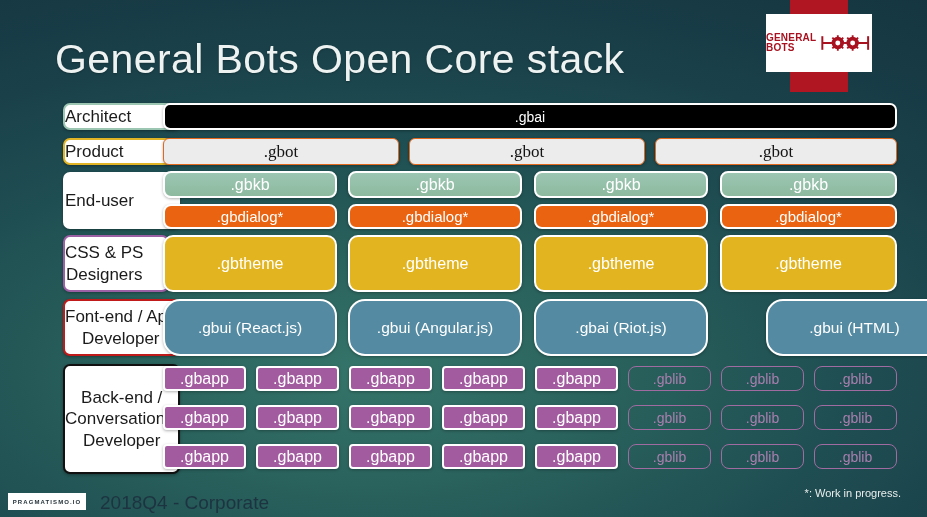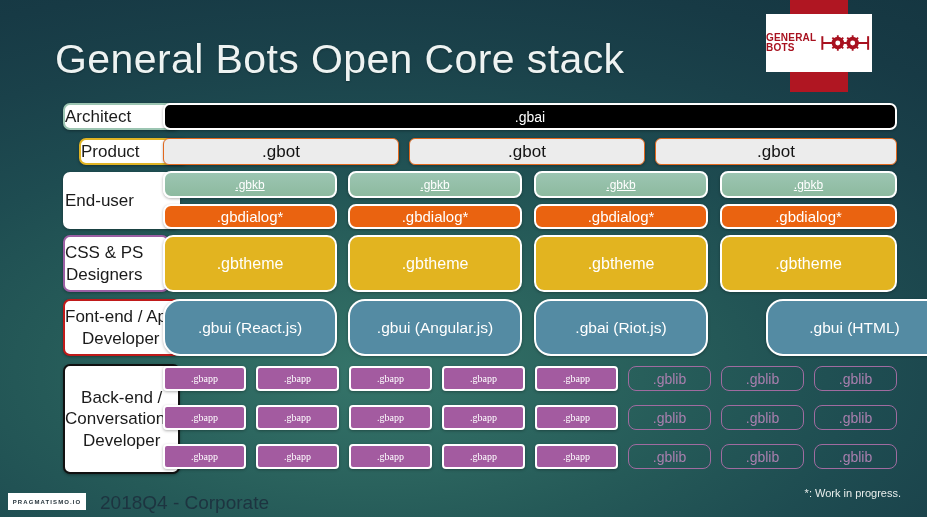--- a/index.html
+++ b/index.html
@@ -118,26 +118,26 @@
     font-size: 14px;
     border-radius: 7px;
     justify-content: center;
   }
   .c-gbot {
     background: #ececec;
     border: 1.5px solid #e2681d;
     color: #141414;
     font-size: 17px;
     border-radius: 6px;
+    font-family: Liberation Serif, serif;
   }
   .c-gbkb {
     background: linear-gradient(180deg, #9cc5b2 0%, #8dba9f 100%);
     border: 2px solid #ffffff;
-    font-size: 12px;
-    text-decoration: underline;
+    font-size: 16px;
   }
   .c-gbdialog {
     background: #ea6310;
     border: 2px solid #ffffff;
     font-size: 15px;
   }
   .c-gbtheme {
     background: #e2b420;
     border: 2.5px solid #ffffff;
     font-size: 16px;
@@ -145,23 +145,22 @@
   }
   .c-gbui {
     background: #548ba3;
     border: 2.5px solid #ffffff;
     font-size: 15.5px;
     border-radius: 17px;
   }
   .c-gbapp {
     background: #a35ba0;
     border: 2.5px solid #ffffff;
-    font-size: 10px;
+    font-size: 16px;
     border-radius: 4px;
-    font-family: Liberation Serif, serif;
   }
   .c-gblib {
     background: transparent;
     border: 1.5px solid #a06ba0;
     color: #a97fae;
     font-size: 14px;
     border-radius: 8px;
     box-shadow: none;
   }
 
@@ -244,21 +243,21 @@
       </g>
     </svg>
   </div>
 
   <div id="stack">
 
     <div class="row-label" style="left:39px; top:103px; width:117px; height:27px; border:2px solid #9cc5b2;">
       <span>Architect</span>
     </div>
 
-    <div class="row-label" style="left:55px; top:138px; width:109px; height:27px; border:2px solid #e0b424;">
+    <div class="row-label" style="left:39px; top:138px; width:109px; height:27px; border:2px solid #e0b424;">
       <span>Product</span>
     </div>
 
     <div class="row-label" style="left:39px; top:172px; width:117px; height:57px; border:2px solid #ffffff;">
       <span>End-user</span>
     </div>
 
     <div class="row-label" style="left:39px; top:235px; width:106px; height:57px; border:2px solid #9b5fa4; white-space:pre-line;">
       <span>CSS &amp; PS
 Designers</span>

